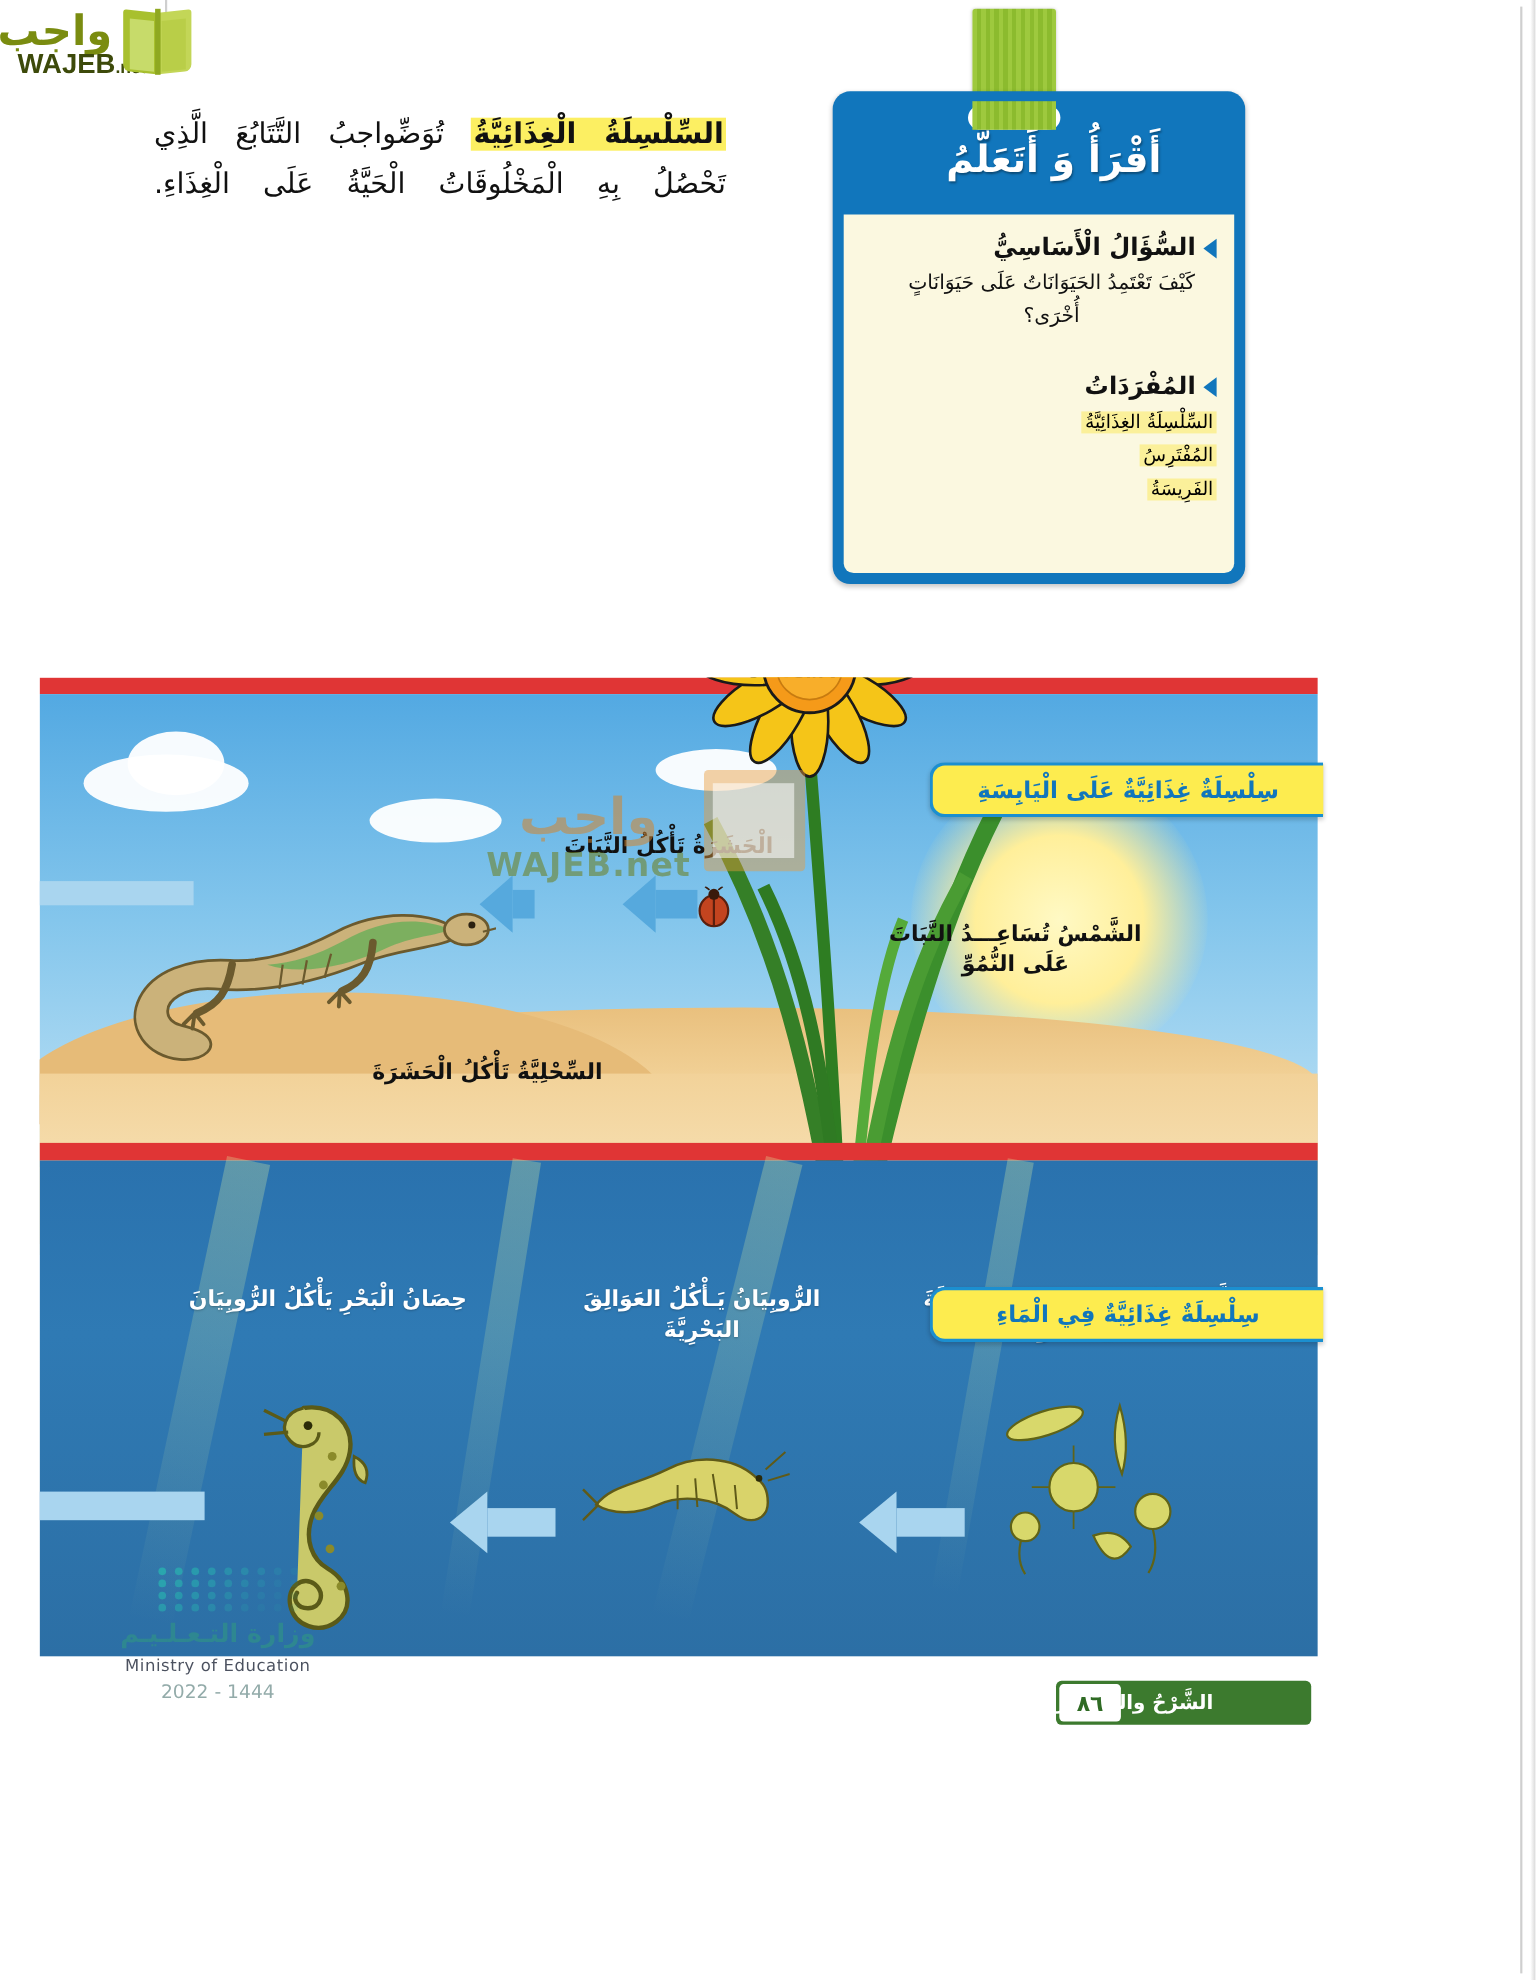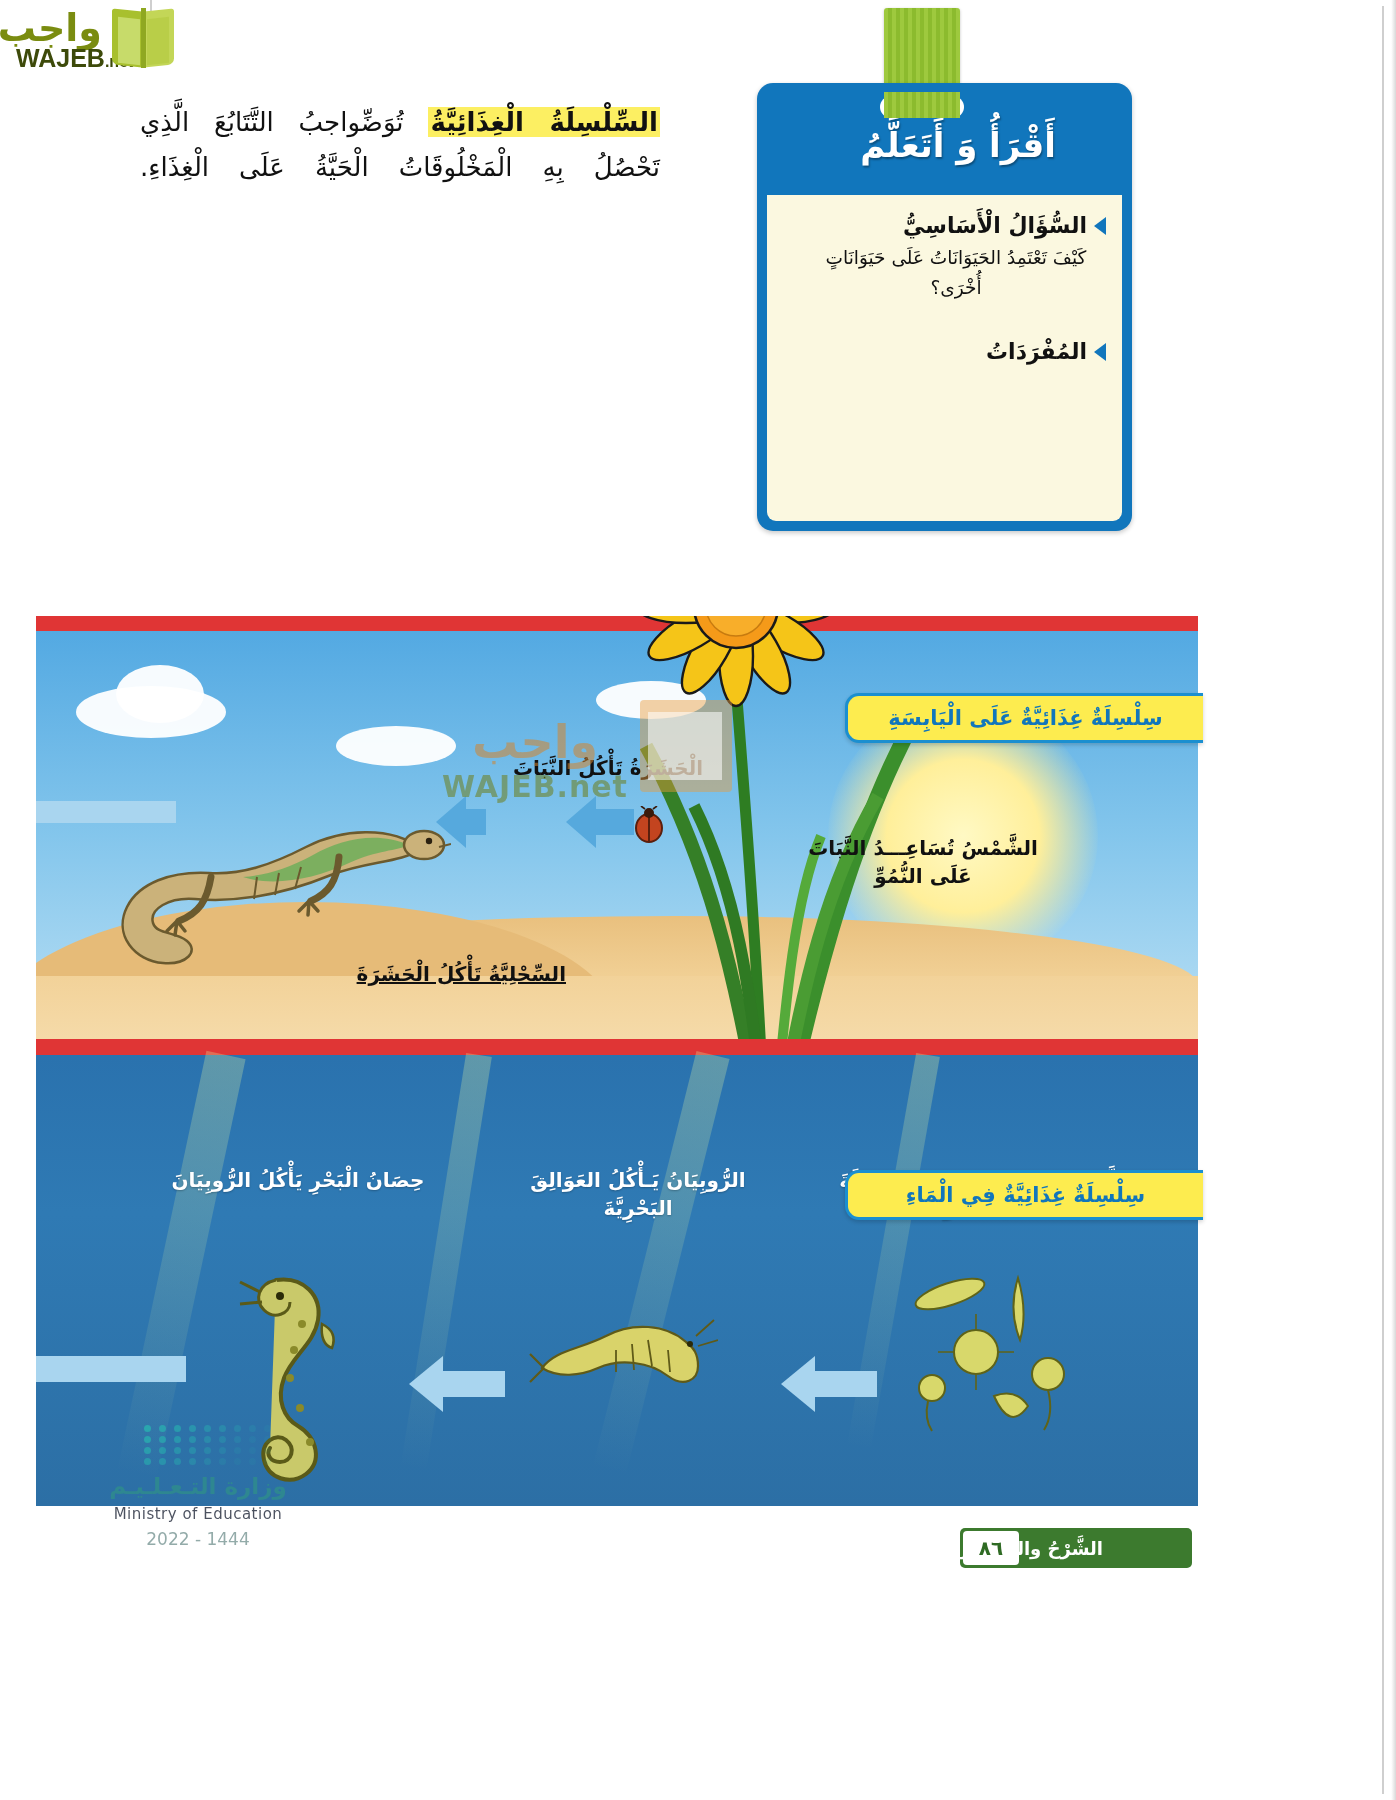--- a/index.html
+++ b/index.html
@@ -184,20 +184,25 @@
           <span class="tri"></span>
           <span>السُّؤَالُ الْأَسَاسِيُّ</span>
         </div>
         <div class="sec-body" style="width:300px;">كَيْفَ تَعْتَمِدُ الحَيَوَانَاتُ عَلَى حَيَوَانَاتٍ أُخْرَى؟</div>
       </div>
 
       <div class="card-sec" style="top:144px;">
         <div class="sec-head">
           <span class="tri"></span>
           <span>المُفْرَدَاتُ</span>
+        </div>
+        <div class="vocab">
+          <div><span>السِّلْسِلَةُ الغِذَائِيَّةُ</span></div>
+          <div><span>المُفْتَرِسُ</span></div>
+          <div><span>الفَرِيسَةُ</span></div>
         </div>
       </div>
 
     </div>
   </div>
   <div class="ribbon-cap"></div>
   <div class="ribbon-cap2"></div>
 
   <div class="scene">
     <div class="red-top"></div>
@@ -271,21 +276,21 @@
     <div class="arrow-l arrow-blue" style="left:400px; top:180px;">
       <div class="head"></div>
         <div class="shaft" style="width:20px;"></div>
     </div>
     <div class="arrow-l arrow-pale" style="left:0px; top:185px;">
       <div class="shaft" style="width:140px;height:22px;"></div>
     </div>
 
     <div class="lbl lbl-dark" style="right:160px; top:218px; width:230px; text-align:center; font-size:20px;">الشَّمْسُ تُسَاعِـــدُ النَّبَاتَ عَلَى النُّمُوِّ</div>
     <div class="lbl lbl-dark" style="right:440px; top:138px; width:300px; text-align:center; font-size:20px;">الْحَشَرَةُ تَأْكُلُ النَّبَاتَ</div>
-    <div class="lbl lbl-dark" style="right:632px; top:344px; width:320px; font-size:20px;text-decoration:underline;">السِّحْلِيَّةُ تَأْكُلُ الْحَشَرَةَ</div>
+    <div class="lbl lbl-dark" style="right:595px; top:344px; width:320px; text-align:center; font-size:20px;">السِّحْلِيَّةُ تَأْكُلُ الْحَشَرَةَ</div>
 
     <div class="red-mid"></div>
 
     <div class="water">
       <div class="ray r1"></div>
       <div class="ray r2"></div>
       <div class="ray r3"></div>
       <div class="ray r4"></div>
     </div>
 

